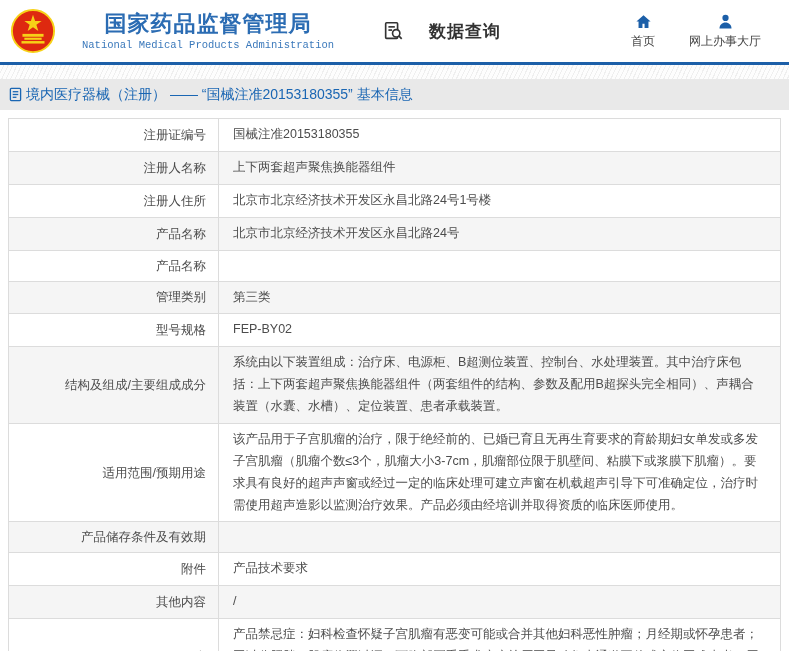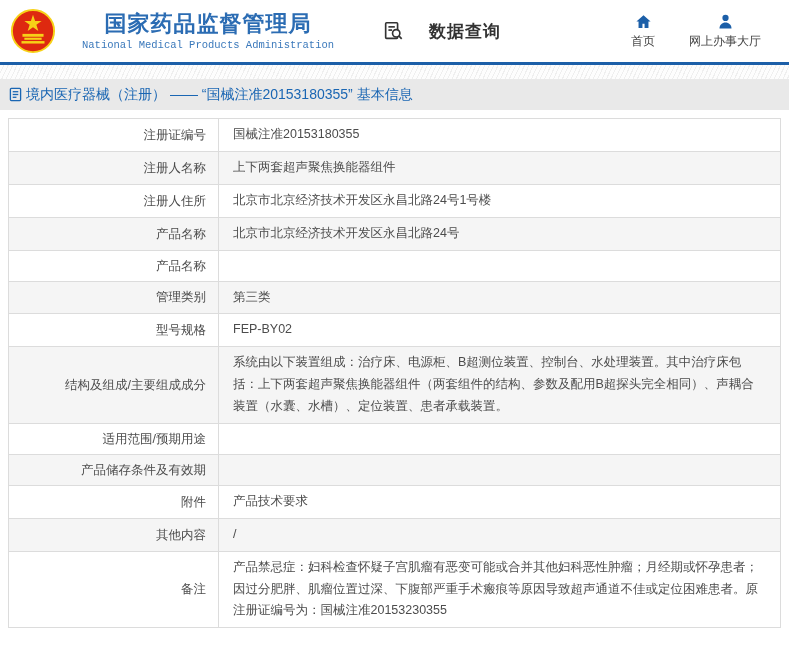--- a/index.html
+++ b/index.html
@@ -135,20 +135,21 @@
     <div class="row">
       <div class="cell-label">型号规格</div>
       <div class="cell-value">FEP-BY02</div>
     </div>
     <div class="row">
       <div class="cell-label">结构及组成/主要组成成分</div>
       <div class="cell-value">系统由以下装置组成：治疗床、电源柜、B超测位装置、控制台、水处理装置。其中治疗床包括：上下两套超声聚焦换能器组件（两套组件的结构、参数及配用B超探头完全相同）、声耦合装置（水囊、水槽）、定位装置、患者承载装置。</div>
     </div>
     <div class="row">
       <div class="cell-label">适用范围/预期用途</div>
+      <div class="cell-value">该产品用于子宫肌瘤的治疗，限于绝经前的、已婚已育且无再生育要求的育龄期妇女单发或多发子宫肌瘤（肌瘤个数≤3个，肌瘤大小3-7cm，肌瘤部位限于肌壁间、粘膜下或浆膜下肌瘤）。要求具有良好的超声声窗或经过一定的临床处理可建立声窗在机载超声引导下可准确定位，治疗时需使用超声造影以监测治疗效果。产品必须由经培训并取得资质的临床医师使用。</div>
     </div>
     <div class="row">
       <div class="cell-label">产品储存条件及有效期</div>
       <div class="cell-value"></div>
     </div>
     <div class="row">
       <div class="cell-label">附件</div>
       <div class="cell-value">产品技术要求</div>
     </div>
     <div class="row">

